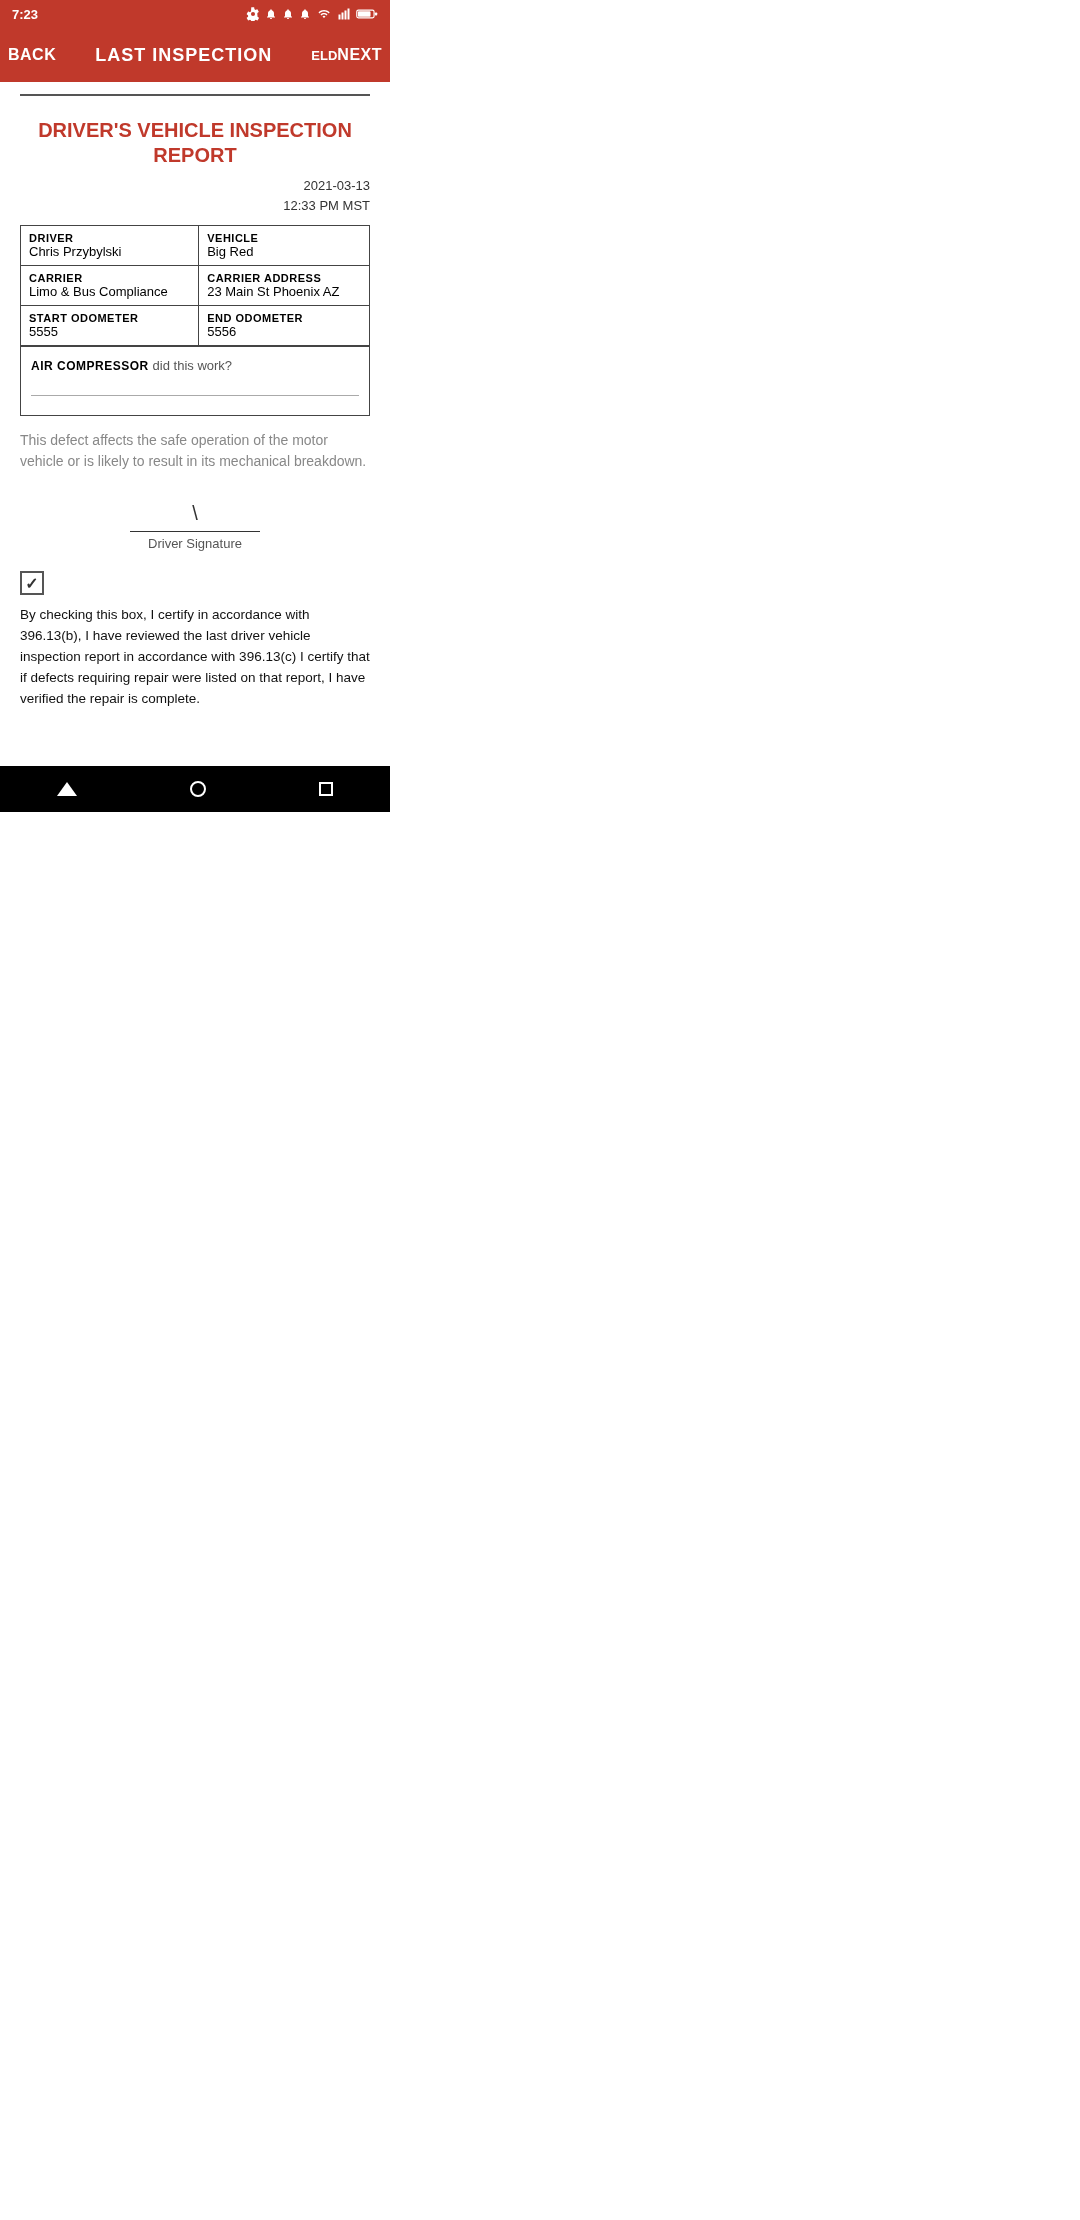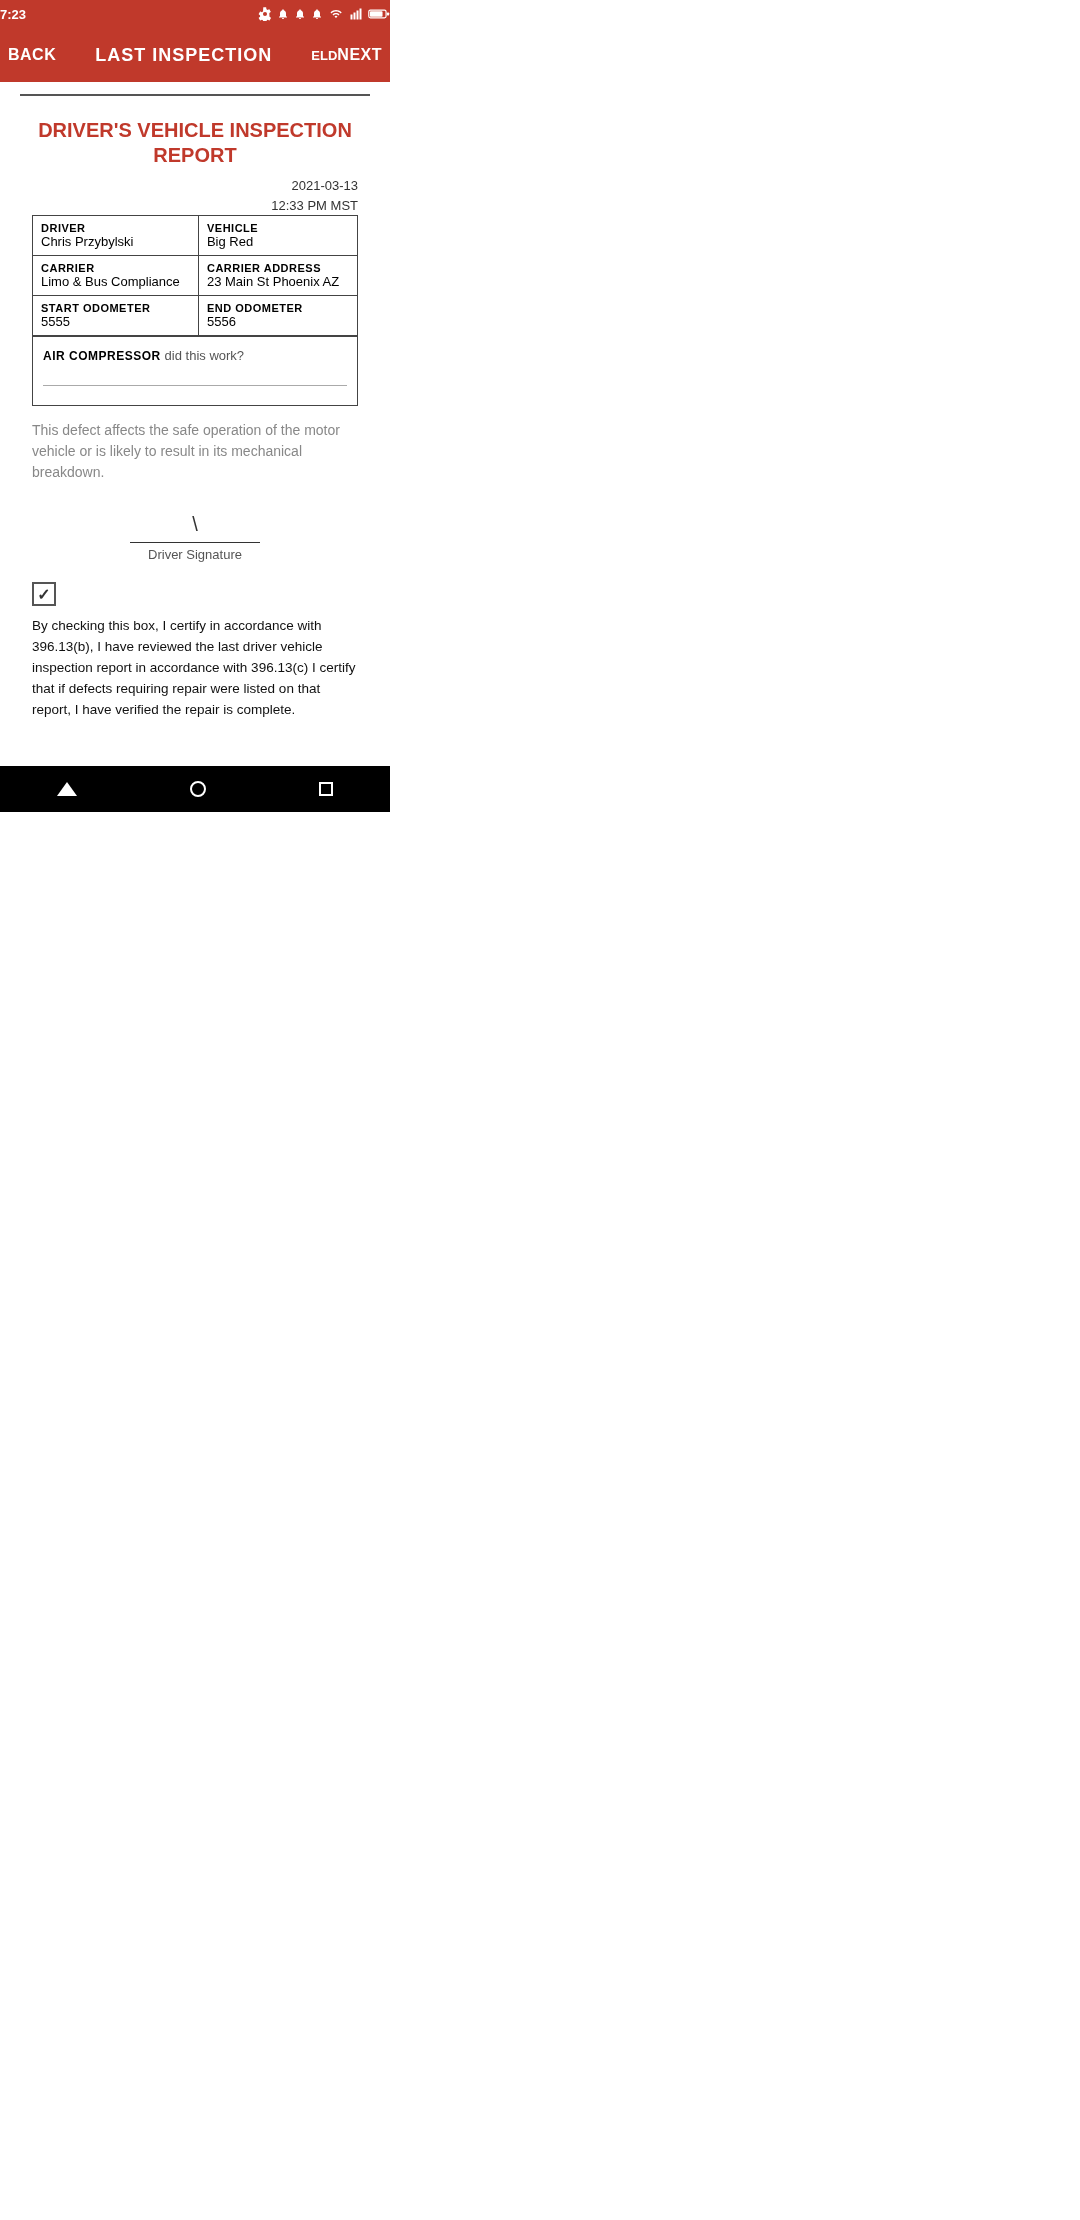--- a/index.html
+++ b/index.html
@@ -17,21 +17,21 @@
     }
 
     
     .status-bar {
       background: #c0392b;
       color: #fff;
       height: 28px;
       display: flex;
       align-items: center;
       justify-content: space-between;
-      padding: 0 0;
+      padding: 0 12px;
       font-size: 13px;
       font-weight: 600;
     }
     .status-bar-left { display: flex; align-items: center; gap: 6px; }
     .status-bar-right { display: flex; align-items: center; gap: 5px; font-size: 12px; }
 
     
     .top-nav {
       background: #c0392b;
       height: 54px;
@@ -68,39 +68,40 @@
 
     
     .top-divider {
       height: 2px;
       background: #555;
       margin: 12px 20px 0;
     }
 
     
     .report-container {
-      padding: 12px 32px 20px;
+      padding: 12px 20px 20px;
       flex: 1;
     }
 
     .report-title {
       text-align: center;
       font-size: 20px;
       font-weight: 800;
       color: #c0392b;
       text-transform: uppercase;
       line-height: 1.25;
       margin: 10px 0 8px;
     }
 
     .report-datetime {
       text-align: right;
       font-size: 13px;
       color: #333;
       line-height: 1.5;
+      margin-bottom: 10px;
     }
 
     
     .info-table {
       width: 100%;
       border-collapse: collapse;
       border: 1.5px solid #444;
     }
     .info-table td {
       border: 1.5px solid #444;

